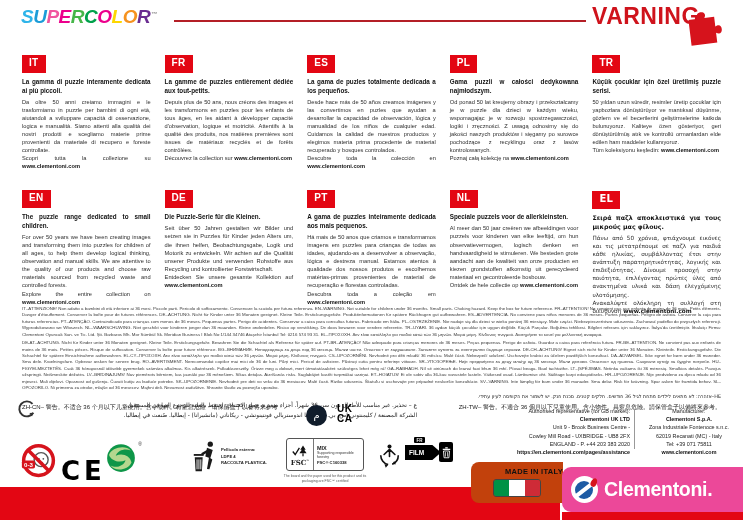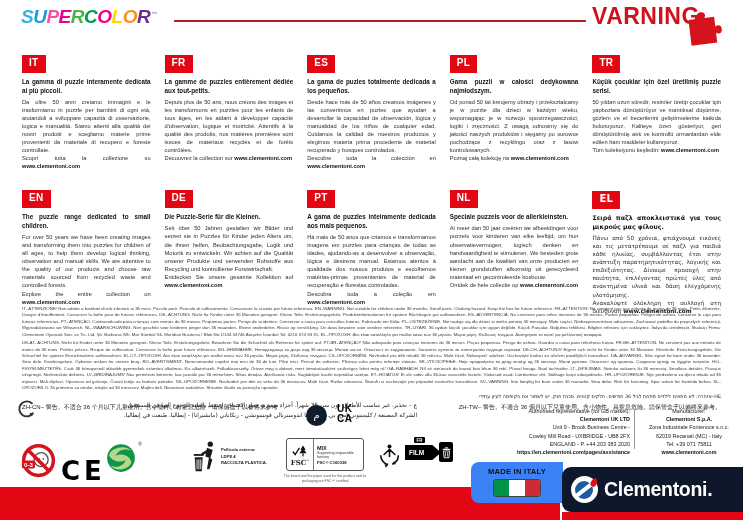--- a/index.html
+++ b/index.html
@@ -63,26 +63,26 @@
   #infotri{left:405px;top:437px;width:50px;height:30px;}
   #infotri .fr-tag{position:absolute;left:9px;top:0;background:#000;color:#fff;font-size:4.5px;
                    font-weight:bold;padding:0.5px 2.5px;border-radius:1px;}
   #infotri .film-arrow{position:absolute;left:0;top:8px;width:36px;height:15px;background:#000;color:#fff;
       clip-path:polygon(0 0,76% 0,100% 50%,76% 100%,0 100%);display:flex;align-items:center;
       font-size:6.5px;font-weight:bold;padding-left:4px;box-sizing:border-box;}
   #infotri .bin-box{position:absolute;left:34px;top:5px;width:14px;height:20px;background:#000;border-radius:2px;
       display:flex;align-items:center;justify-content:center;}
   
   #red-band{left:0;top:487px;width:560px;height:33px;background:#e30613;}
-  #miti-box{left:471px;top:462px;width:92px;height:41px;background:#3b82f6;border-radius:8px 0 0 8px;text-align:center;}
+  #miti-box{left:471px;top:462px;width:92px;height:41px;background:#c2410c;border-radius:8px 0 0 8px;text-align:right;}
   #miti-label{font-size:7.5px;font-weight:800;letter-spacing:0.3px;color:#111;margin-top:5px;}
   #ita-flag{width:46px;height:16px;margin:3px auto 0;border:1px solid #444;border-radius:3px;
             overflow:hidden;display:flex;}
   #ita-flag div{flex:1;}
-  #brand-box{left:562px;top:467px;width:181px;height:45px;background:#0f172a;border-radius:9px 0 0 9px;
+  #brand-box{left:562px;top:467px;width:181px;height:45px;background:#ec4899;border-radius:9px 0 0 9px;
              display:flex;align-items:center;}
   #brand-mark{width:27px;height:27px;background:#fff;border-radius:50%;position:relative;margin-left:9px;flex:none;}
   #brand-mark .inner{position:absolute;left:4px;top:5px;width:18px;height:18px;border-radius:50%;background:#1d5ba4;}
   #brand-mark .swoosh{position:absolute;left:1px;top:12px;width:24px;height:4px;background:#fff;
                       border-radius:2px;transform:rotate(-38deg);}
   #brand-mark .comma{position:absolute;right:1px;top:2px;width:6px;height:9px;background:#d6131c;
                      border-radius:50% 50% 50% 50%/60% 60% 40% 40%;transform:rotate(24deg);}
   #brand-name{font-size:19.5px;font-weight:800;color:#fff;margin-left:6px;letter-spacing:-0.3px;}
   #brand-strip{left:562px;top:512px;width:181px;height:8px;background:#e30613;}
 </style>

